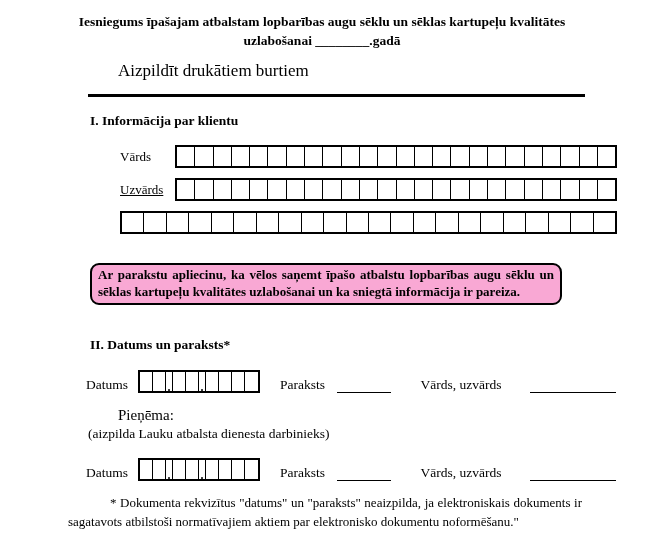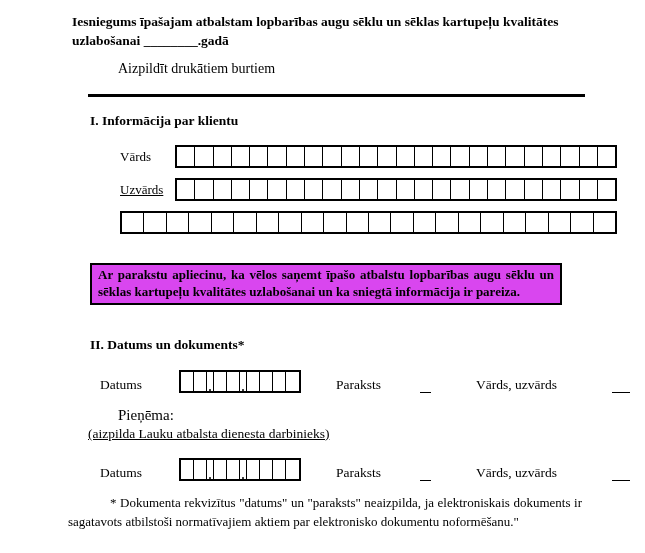--- a/index.html
+++ b/index.html
@@ -4,57 +4,57 @@
 <style>
   * { margin:0; padding:0; box-sizing:border-box; }
   html,body { width:645px; height:553px; }
   body {
     position:relative; overflow:hidden;
     background:#ffffff; color:#000;
     font-family:"Liberation Serif", serif;
   }
   .abs { position:absolute; }
 
-  .title { top:12px; left:72px; width:500px; 
+  .title { top:12px; left:72px; width:500px; text-align:center;
            font-weight:bold; font-size:13.5px; line-height:19px; }
-  .instruction { top:61px; left:118px; font-size:14px; }
+  .instruction { top:61px; left:118px; font-size:17px; }
   .rule { top:94px; left:88px; width:497px; height:3px; background:#000; }
 
   .heading { font-weight:bold; font-size:13.5px; }
   .h1 { top:113px; left:90px; }
   .h2 { top:337px; left:90px; }
 
   .frow { left:88px; width:497px; display:flex; align-items:center;margin-left:32px; }
   .frow1 { top:145px; } .frow2 { top:178px;text-decoration:underline; } .frow3 { top:211px; }
   .flabel { font-size:13px; white-space:nowrap; margin-right:6px; }
   .fr12 .flabel { min-width:49px; }
   .boxstrip { flex:1; display:flex; border:2px solid #000; height:23px; background:#fff; }
   .cell { flex:1; border-right:1.5px solid #000; }
   .cell:last-child { border-right:none; }
 
   .declaration { top:263px; left:90px; width:472px; border:2px solid #000;
                  padding:2px 6px 3px 6px; font-weight:bold; font-size:13px;
                  line-height:16.5px; text-align:justify; }
 
-  .drow { left:100px; width:530px; display:flex; align-items:flex-end; font-size:13.5px;gap:27px; }
+  .drow { left:86px; width:530px; display:flex; align-items:flex-end; font-size:13.5px; }
   .drow1 { top:370px; } .drow2 { top:458px; }
   .dlabel { margin-right:10px; white-space:nowrap; }
   .datestrip { display:flex; border:2px solid #000; height:23px; background:#fff; }
   .dcell { width:13px; border-right:1.5px solid #000; }
   .dsep { width:7px; border-right:1.5px solid #000; font-weight:bold;
           display:flex; align-items:flex-end; justify-content:center;
           font-size:12px; line-height:8px; }
   .datestrip > :last-child { border-right:none; }
-  .slabel { margin-left:8px; margin-right:12px; white-space:nowrap; }
+  .slabel { margin-left:20px; margin-right:12px; white-space:nowrap; }
   .sigline { border-bottom:1.5px solid #000; height:16px; }
   .sig1 { width:70px; margin-right:10px; }
   .sig2 { width:113px; margin-left:16px; }
 
   .received-label { top:407px; left:118px; font-size:15px; }
-  .received-note  { top:426px; left:88px;  font-size:13.5px;text-decoration:underline; }
+  .received-note  { top:426px; left:88px;  font-size:13.5px; }
 
   .footnote { top:494px; left:68px; width:514px; font-size:13px;
               line-height:18.5px; text-align:justify; text-indent:42px; }
 </style>
 </head>
 <body>
 
 <div class="abs title">Iesniegums īpašajam atbalstam lopbarības augu sēklu un sēklas kartupeļu kvalitātes uzlabošanai ________.gadā</div>
 
 <div class="abs instruction">Aizpildīt drukātiem burtiem</div>
@@ -143,23 +143,23 @@
       <span class="cell"></span>
       <span class="cell"></span>
       <span class="cell"></span>
       <span class="cell"></span>
       <span class="cell"></span>
       <span class="cell"></span>
       <span class="cell"></span>
     </span>
 </div>
 
-<div class="abs declaration" style="background: #d946ef;">Ar parakstu apliecinu, ka vēlos saņemt īpašo atbalstu lopbarības augu sēklu un sēklas kartupeļu kvalitātes uzlabošanai un ka sniegtā informācija ir pareiza.</div>
-
-<div class="abs heading h2">II. Datums un dokuments*</div>
+<div class="abs declaration" style="background: #f9a8d4; border-radius: 9px;">Ar parakstu apliecinu, ka vēlos saņemt īpašo atbalstu lopbarības augu sēklu un sēklas kartupeļu kvalitātes uzlabošanai un ka sniegtā informācija ir pareiza.</div>
+
+<div class="abs heading h2">II. Datums un paraksts*</div>
 
 <div class="abs drow drow1">
   <span class="dlabel">Datums</span>
   <span class="datestrip">
       <span class="dcell"></span>
       <span class="dcell"></span>
       <span class="dsep">.</span>
       <span class="dcell"></span>
       <span class="dcell"></span>
       <span class="dsep">.</span>

